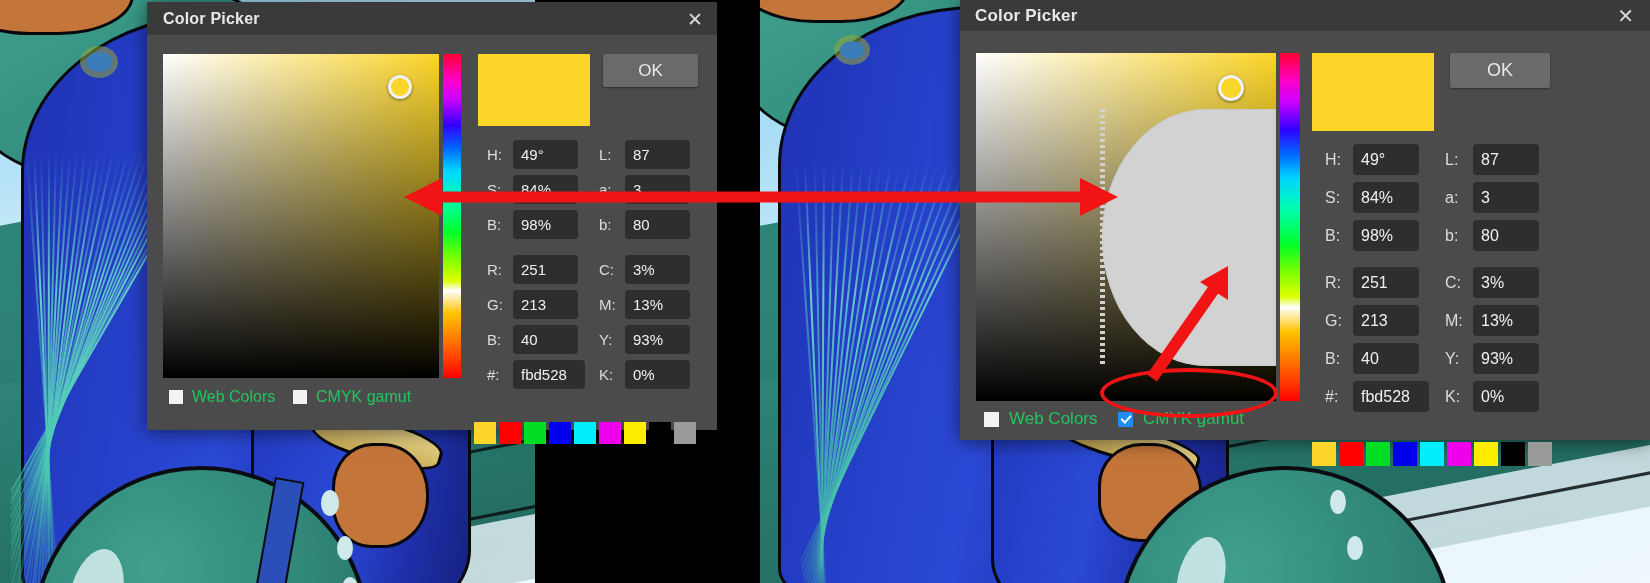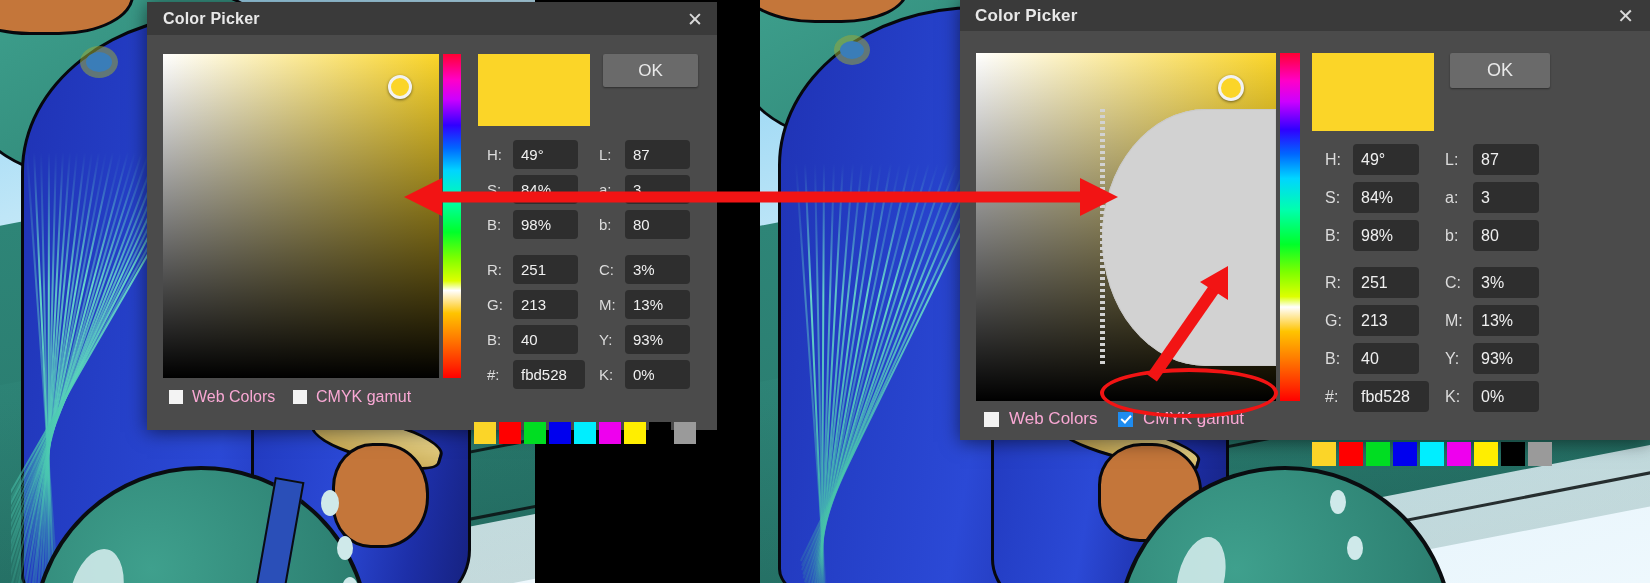--- a/index.html
+++ b/index.html
@@ -92,21 +92,21 @@
   .fld{position:absolute;display:flex;align-items:center;}
   .fld-label{color:#dcdcdc;text-align:left;}
   .fld-box{background:#2e2e2e;color:#f0f0f0;border-radius:4px;
     display:flex;align-items:center;padding-left:8px;box-sizing:border-box;cursor:text;}
 
   .chk-row{position:absolute;display:flex;align-items:center;}
   .chk{display:inline-block;background:#f3f3f3;box-sizing:border-box;cursor:pointer;position:relative;}
   .chk.on{background:#1e8cf0;}
   .chk.on:after{content:"";position:absolute;left:34%;top:10%;width:26%;height:56%;
     border:solid #fff;border-width:0 2.5px 2.5px 0;transform:rotate(42deg);}
-  .chk-label{color:#f9a8d4;}
+  .chk-label{color:#22c55e;}
 
   .swatches{position:absolute;display:flex;}
   .sw{box-sizing:border-box;cursor:pointer;}
 
   
   .anno{position:absolute;pointer-events:none;}
   .ellipse{position:absolute;border:4px solid #f21414;border-radius:50%;}
 </style>
 </head>
 <body>

